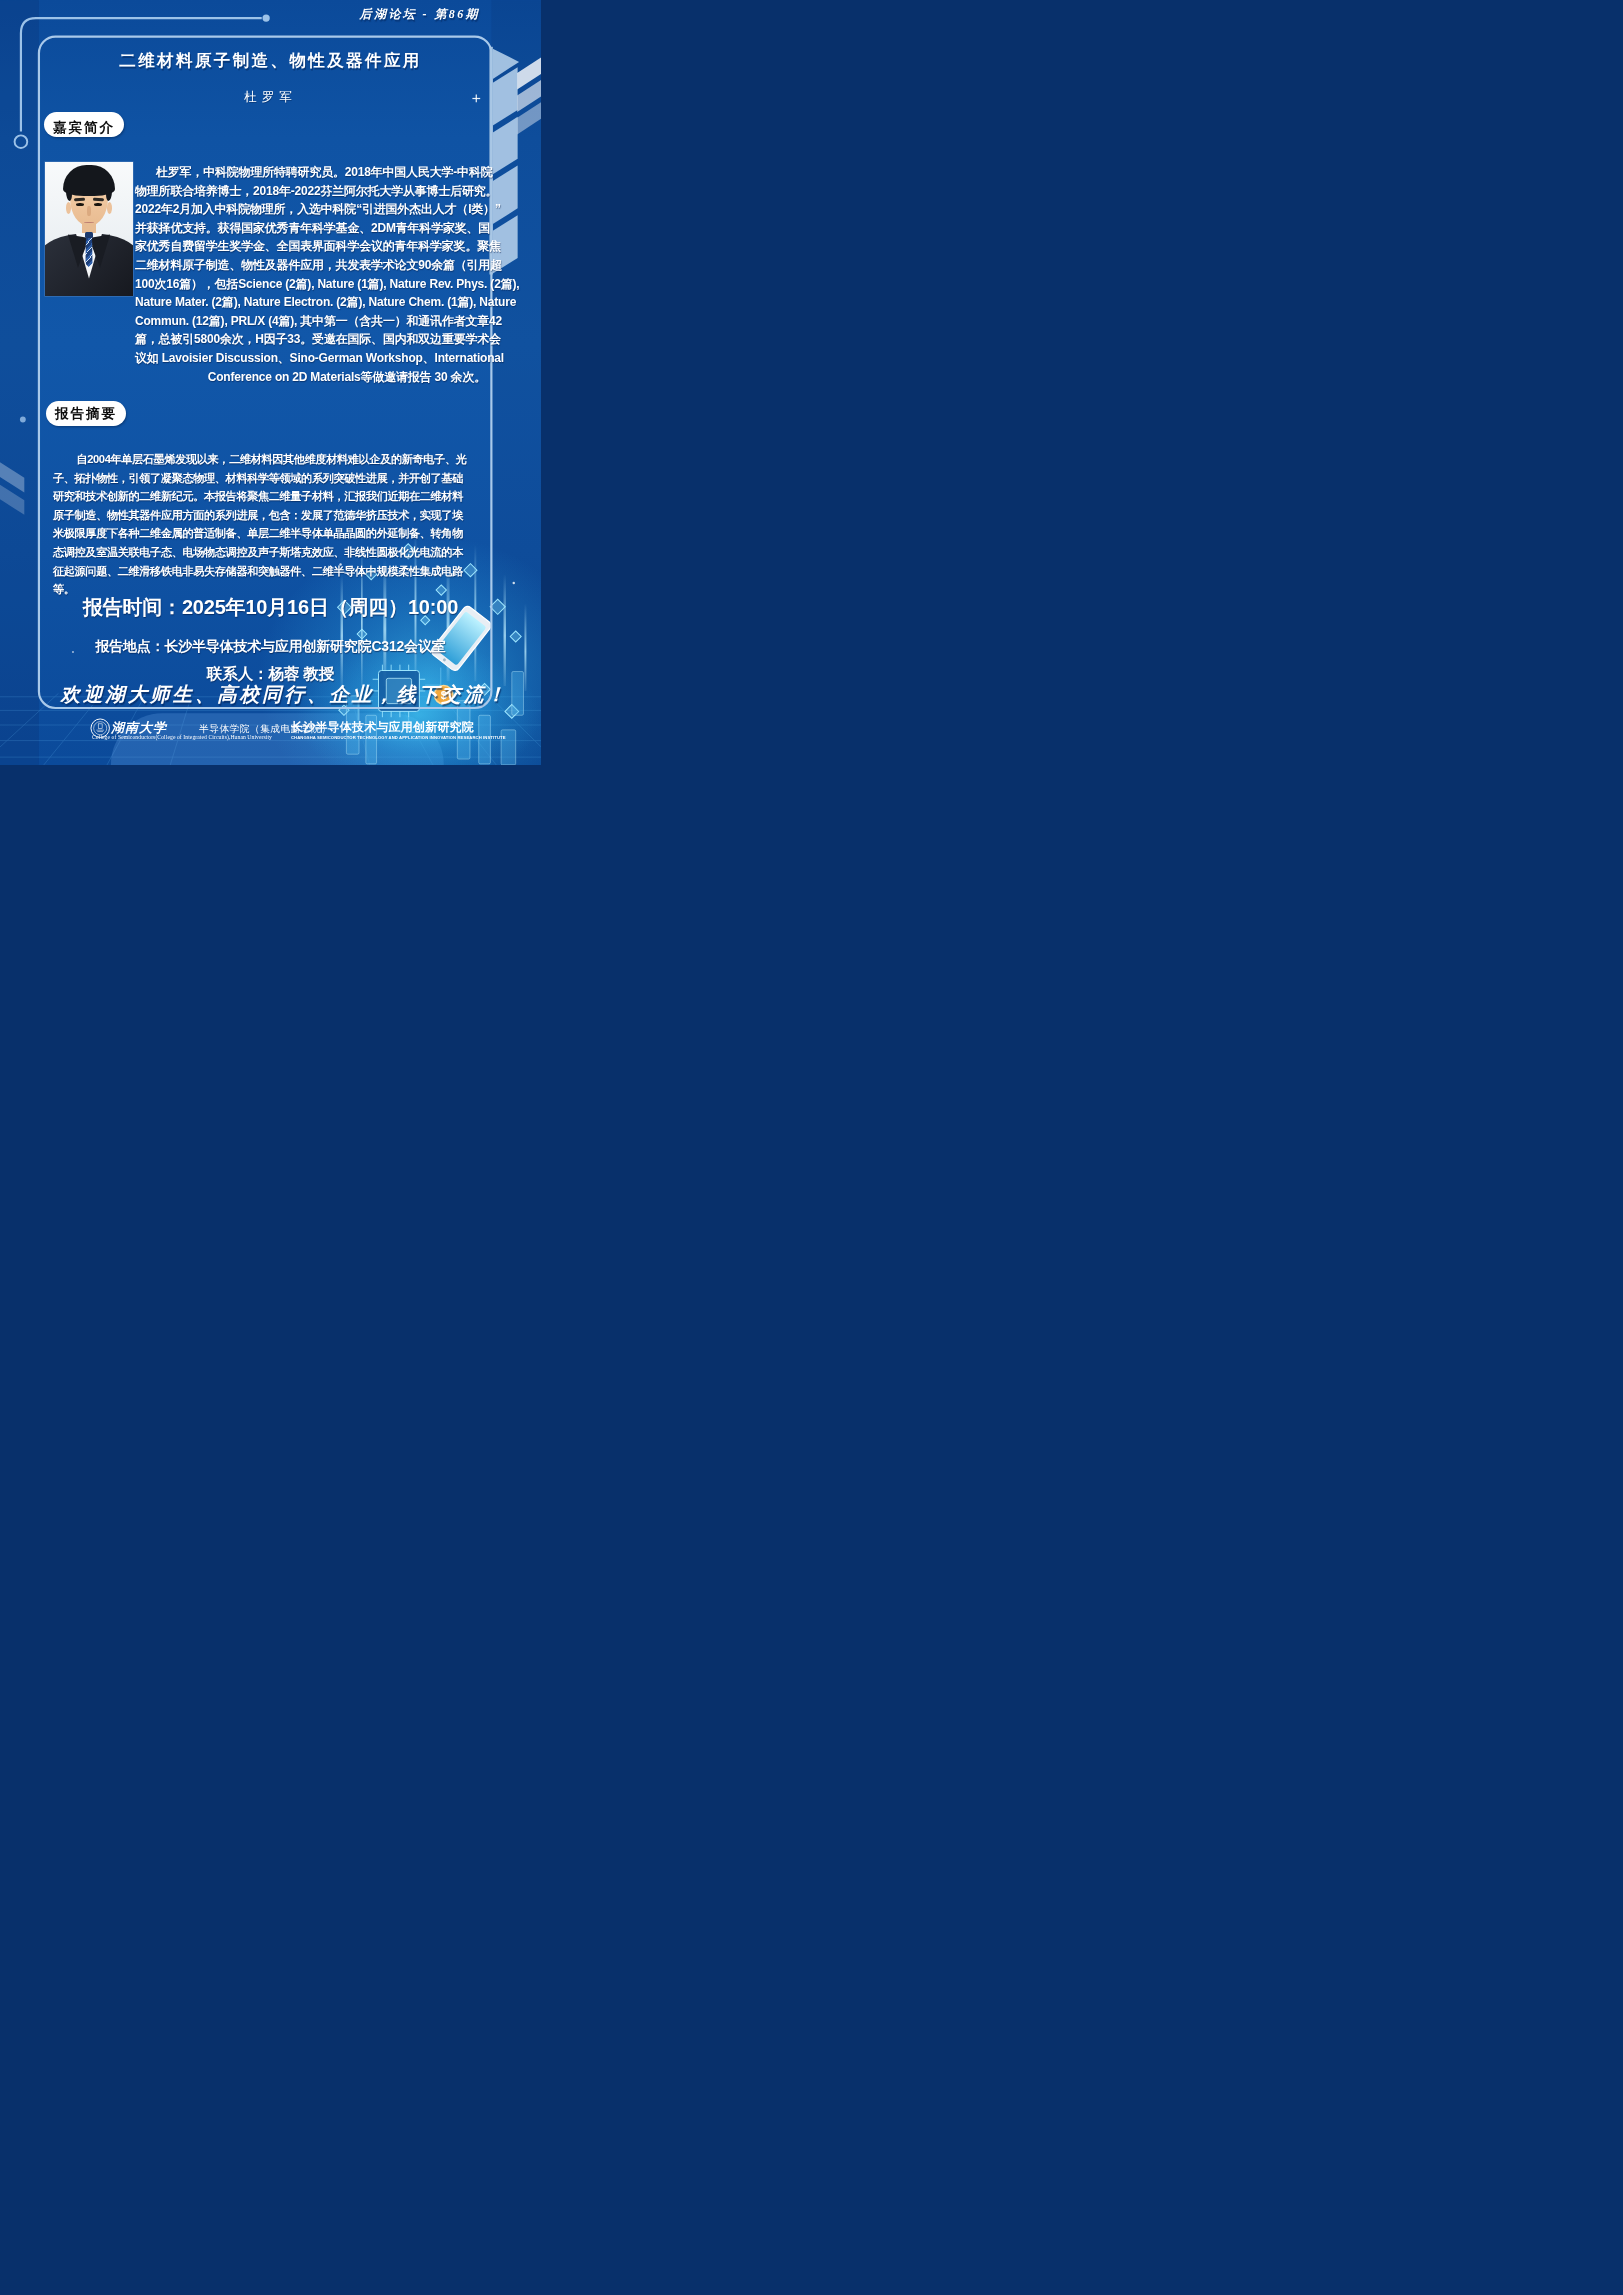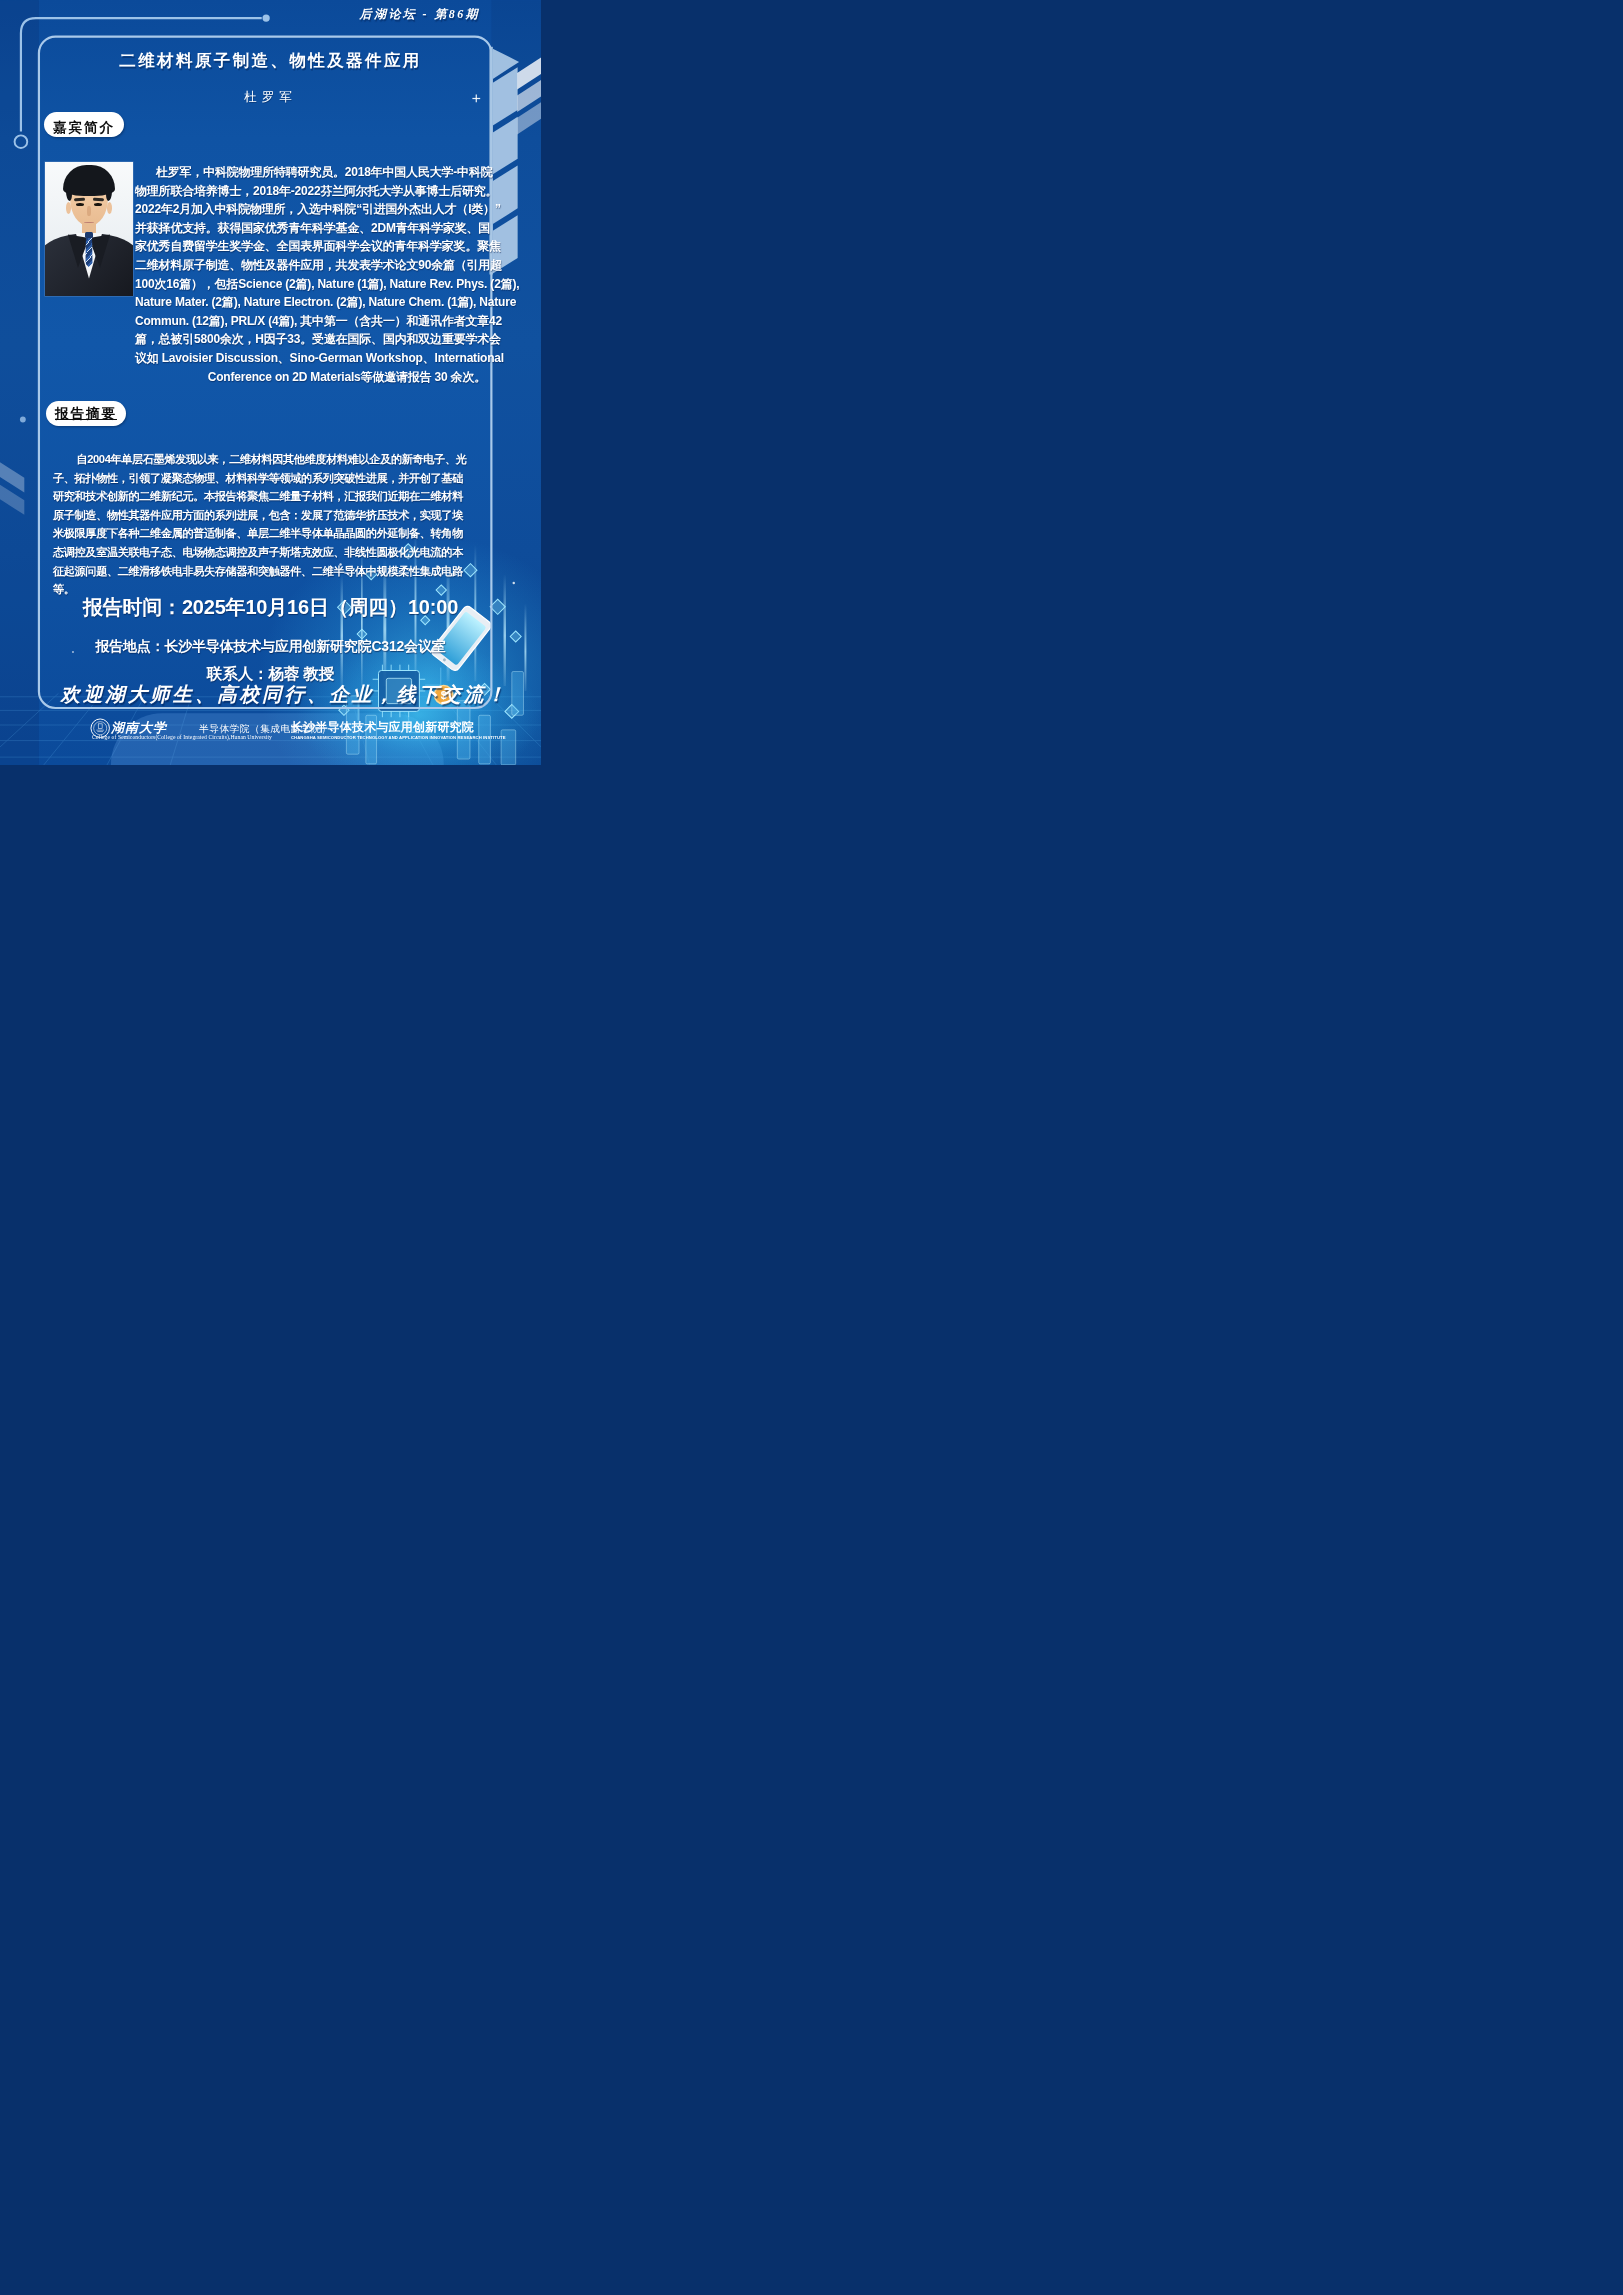--- a/index.html
+++ b/index.html
@@ -12,21 +12,21 @@
   .series-title{right:61px;top:5.8px;font-size:12px;letter-spacing:2.4px;color:#ffffff;
     text-shadow:1px 1.5px 1px rgba(0,30,80,.5);}
   .main-title{left:0;right:0;top:50px;text-align:center;font-weight:bold;font-size:16.5px;
     letter-spacing:2.4px;color:#fff;text-shadow:1px 1.5px 0.5px rgba(0,30,80,.45);font-family:"Liberation Serif",serif;}
   .speaker{left:0;right:0;top:89px;text-align:center;font-size:12.7px;letter-spacing:4.9px;
     font-family:"Liberation Serif",serif;color:#fff;text-shadow:0.5px 1px 0.5px rgba(0,30,80,.45);}
   .badge{position:absolute;z-index:3;width:80px;height:25px;background:#fff;border-radius:12.7px;
     display:flex;align-items:center;justify-content:center;font-family:"Liberation Serif",serif;
     font-size:13.6px;font-weight:bold;color:#0d0d0d;letter-spacing:1.9px;box-shadow:1px 1.5px 1.9px rgba(0,25,60,.35);}
   .badge-guest{left:44px;top:112px;align-items:flex-end;}
-  .badge-abstract{left:46px;top:401px;text-decoration:underline;}
+  .badge-abstract{left:46px;top:401px;}
   .bio-block{left:135px;top:163px;width:351px;}
   .bio-block .tline{white-space:nowrap;font-weight:bold;font-size:12px;line-height:18.6px;
     letter-spacing:-0.2px;text-shadow:0.5px 1px 1px rgba(0,25,70,.55);text-align:right;}
   .bio-block .tline:first-child{text-indent:21px;}
   .abs-block{left:53px;top:450px;width:422px;}
   .abs-block .tline{white-space:nowrap;font-weight:bold;font-size:11.2px;line-height:18.6px;
     letter-spacing:-0.4px;text-shadow:0.5px 1px 1px rgba(0,25,70,.55);}
   .abs-block .tline:first-child{text-indent:23.4px;}
   .detail{left:0;right:0;text-align:center;font-weight:bold;letter-spacing:-0.2px;
     text-shadow:0.5px 1px 1px rgba(0,25,70,.6);}

